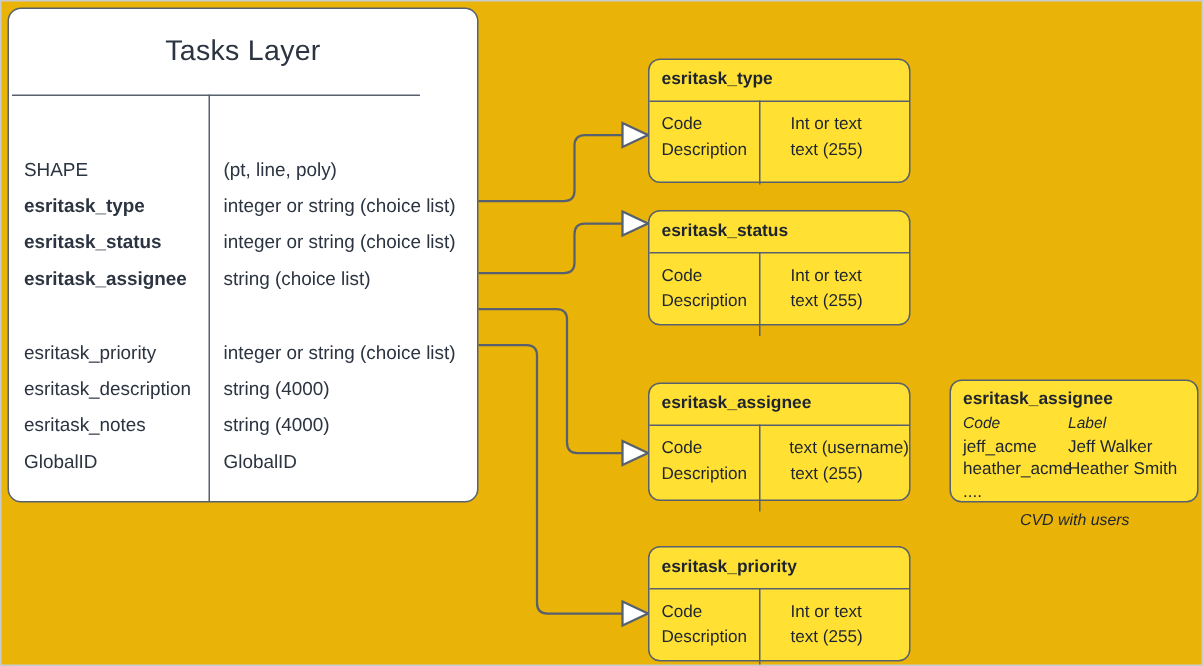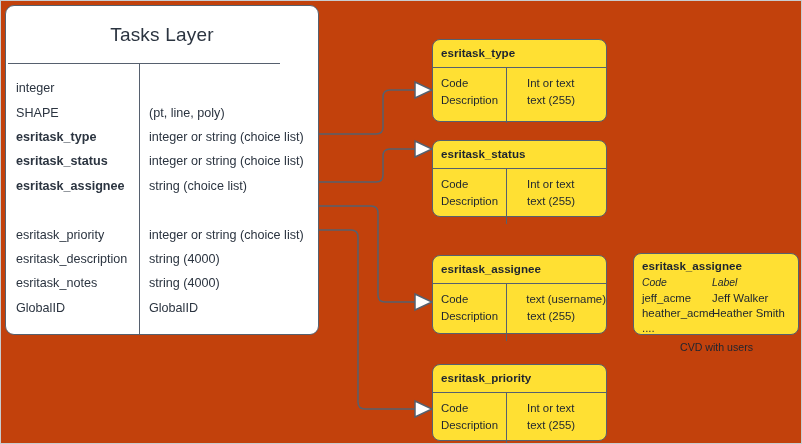--- a/index.html
+++ b/index.html
@@ -7,21 +7,21 @@
     padding: 0;
     background: #ffffff;
   }
   body {
     font-family: "Liberation Sans", sans-serif;
   }
   #canvas {
     position: relative;
     width: 802px;
     height: 444px;
-    background: #c2410c;
+    background: #eab308;
     border: 1px solid #c8ccd0;
     box-sizing: border-box;
     overflow: hidden;
   }
 
   
   .main-table {
     position: absolute;
     left: 4px;
     top: 4px;
@@ -197,20 +197,21 @@
     flex: 1;
     box-sizing: border-box;
     padding-left: 2px;
     font-size: 11.4px;
     color: #1d2430;
     white-space: nowrap;
   }
   .cvd-caption {
     position: absolute;
     font-size: 10.6px;
+    font-style: italic;
     color: #1d2430;
     white-space: nowrap;
   }
 
   
   #links {
     position: absolute;
     left: 0;
     top: 0;
     width: 802px;
@@ -249,21 +250,20 @@
     <polygon class="arrow" points="414,400 431,408 414,416"></polygon>
   </svg>
 
   <div class="main-table">
     <div class="main-title">Tasks Layer</div>
     <div class="main-hdivider"></div>
     <div class="main-vdivider"></div>
     <div class="rows">
 
       <div class="frow">
-        <div class="ftype">integer</div>
       </div>
       <div class="frow">
         <div class="fname">SHAPE</div>
         <div class="ftype">(pt, line, poly)</div>
       </div>
       <div class="frow">
         <div class="fname bold">esritask_type</div>
         <div class="ftype">integer or string (choice list)</div>
       </div>
       <div class="frow">

